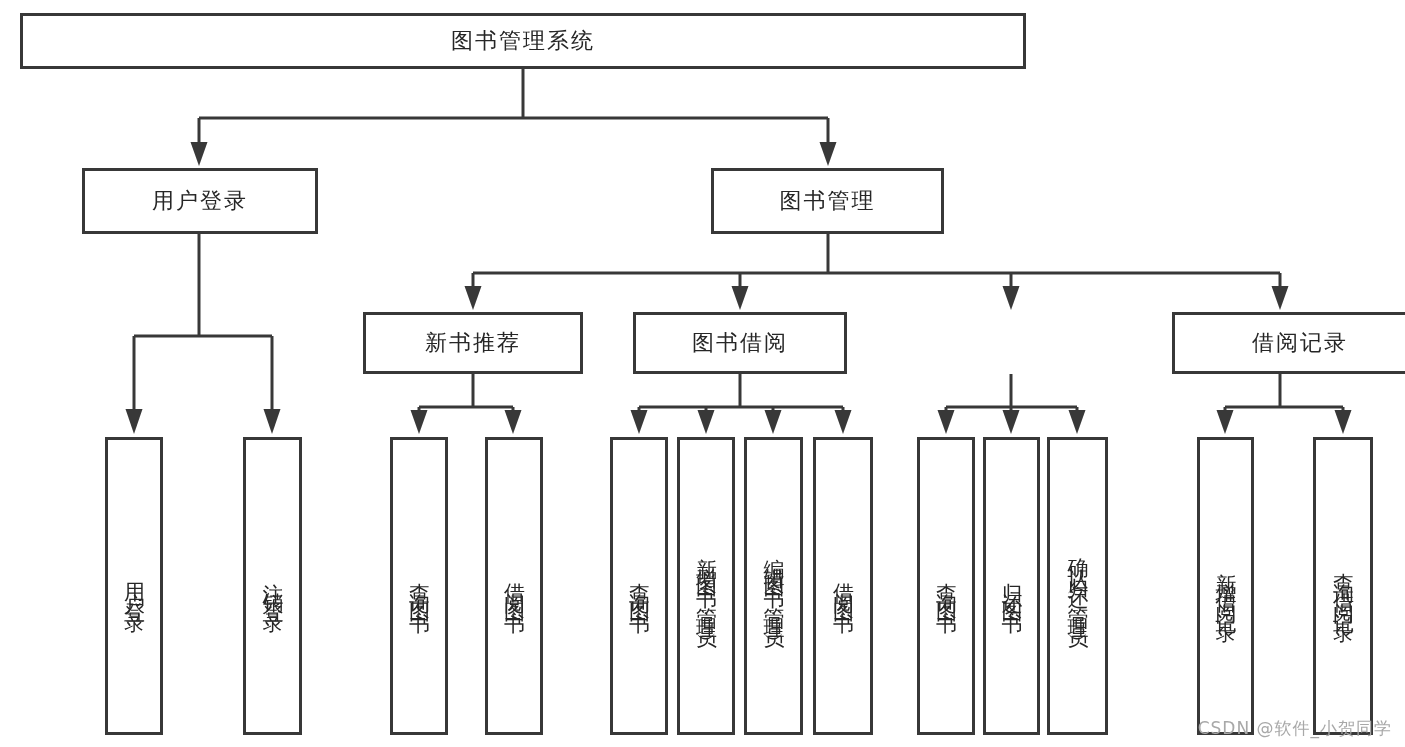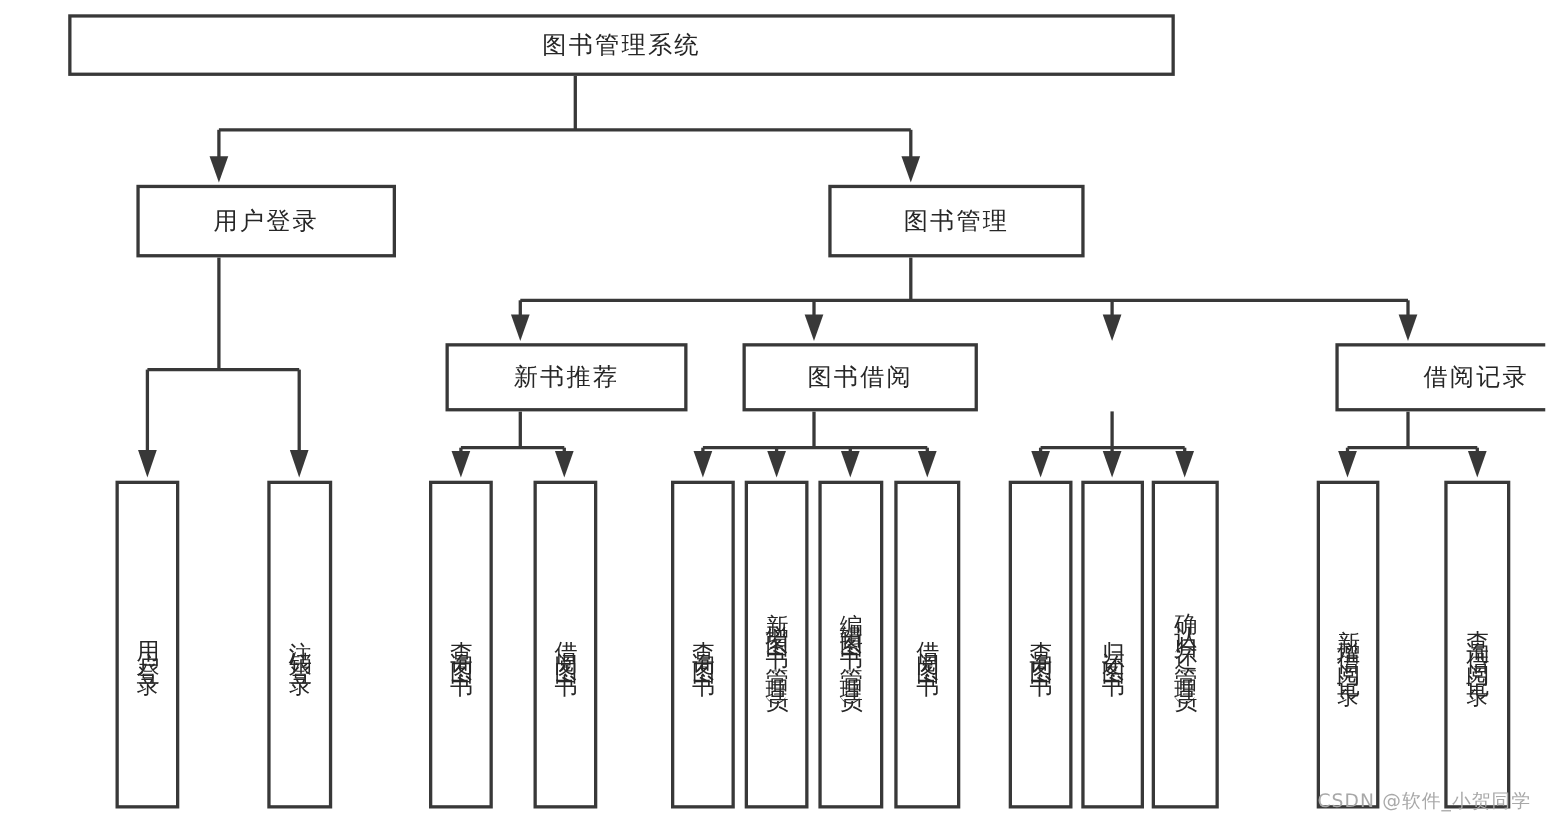--- a/index.html
+++ b/index.html
@@ -21,21 +21,20 @@
     box-sizing: border-box;
     border: 3px solid #383838;
     background: #ffffff;
     display: flex;
     align-items: center;
     justify-content: center;
     color: #262626;
     font-size: 22px;
     letter-spacing: 2px;
     white-space: nowrap;
-    margin-left: 42px;
   }
   .leaf {
     position: absolute;
     box-sizing: border-box;
     border: 3px solid #383838;
     background: #ffffff;
     display: flex;
     align-items: center;
     justify-content: center;
   }

